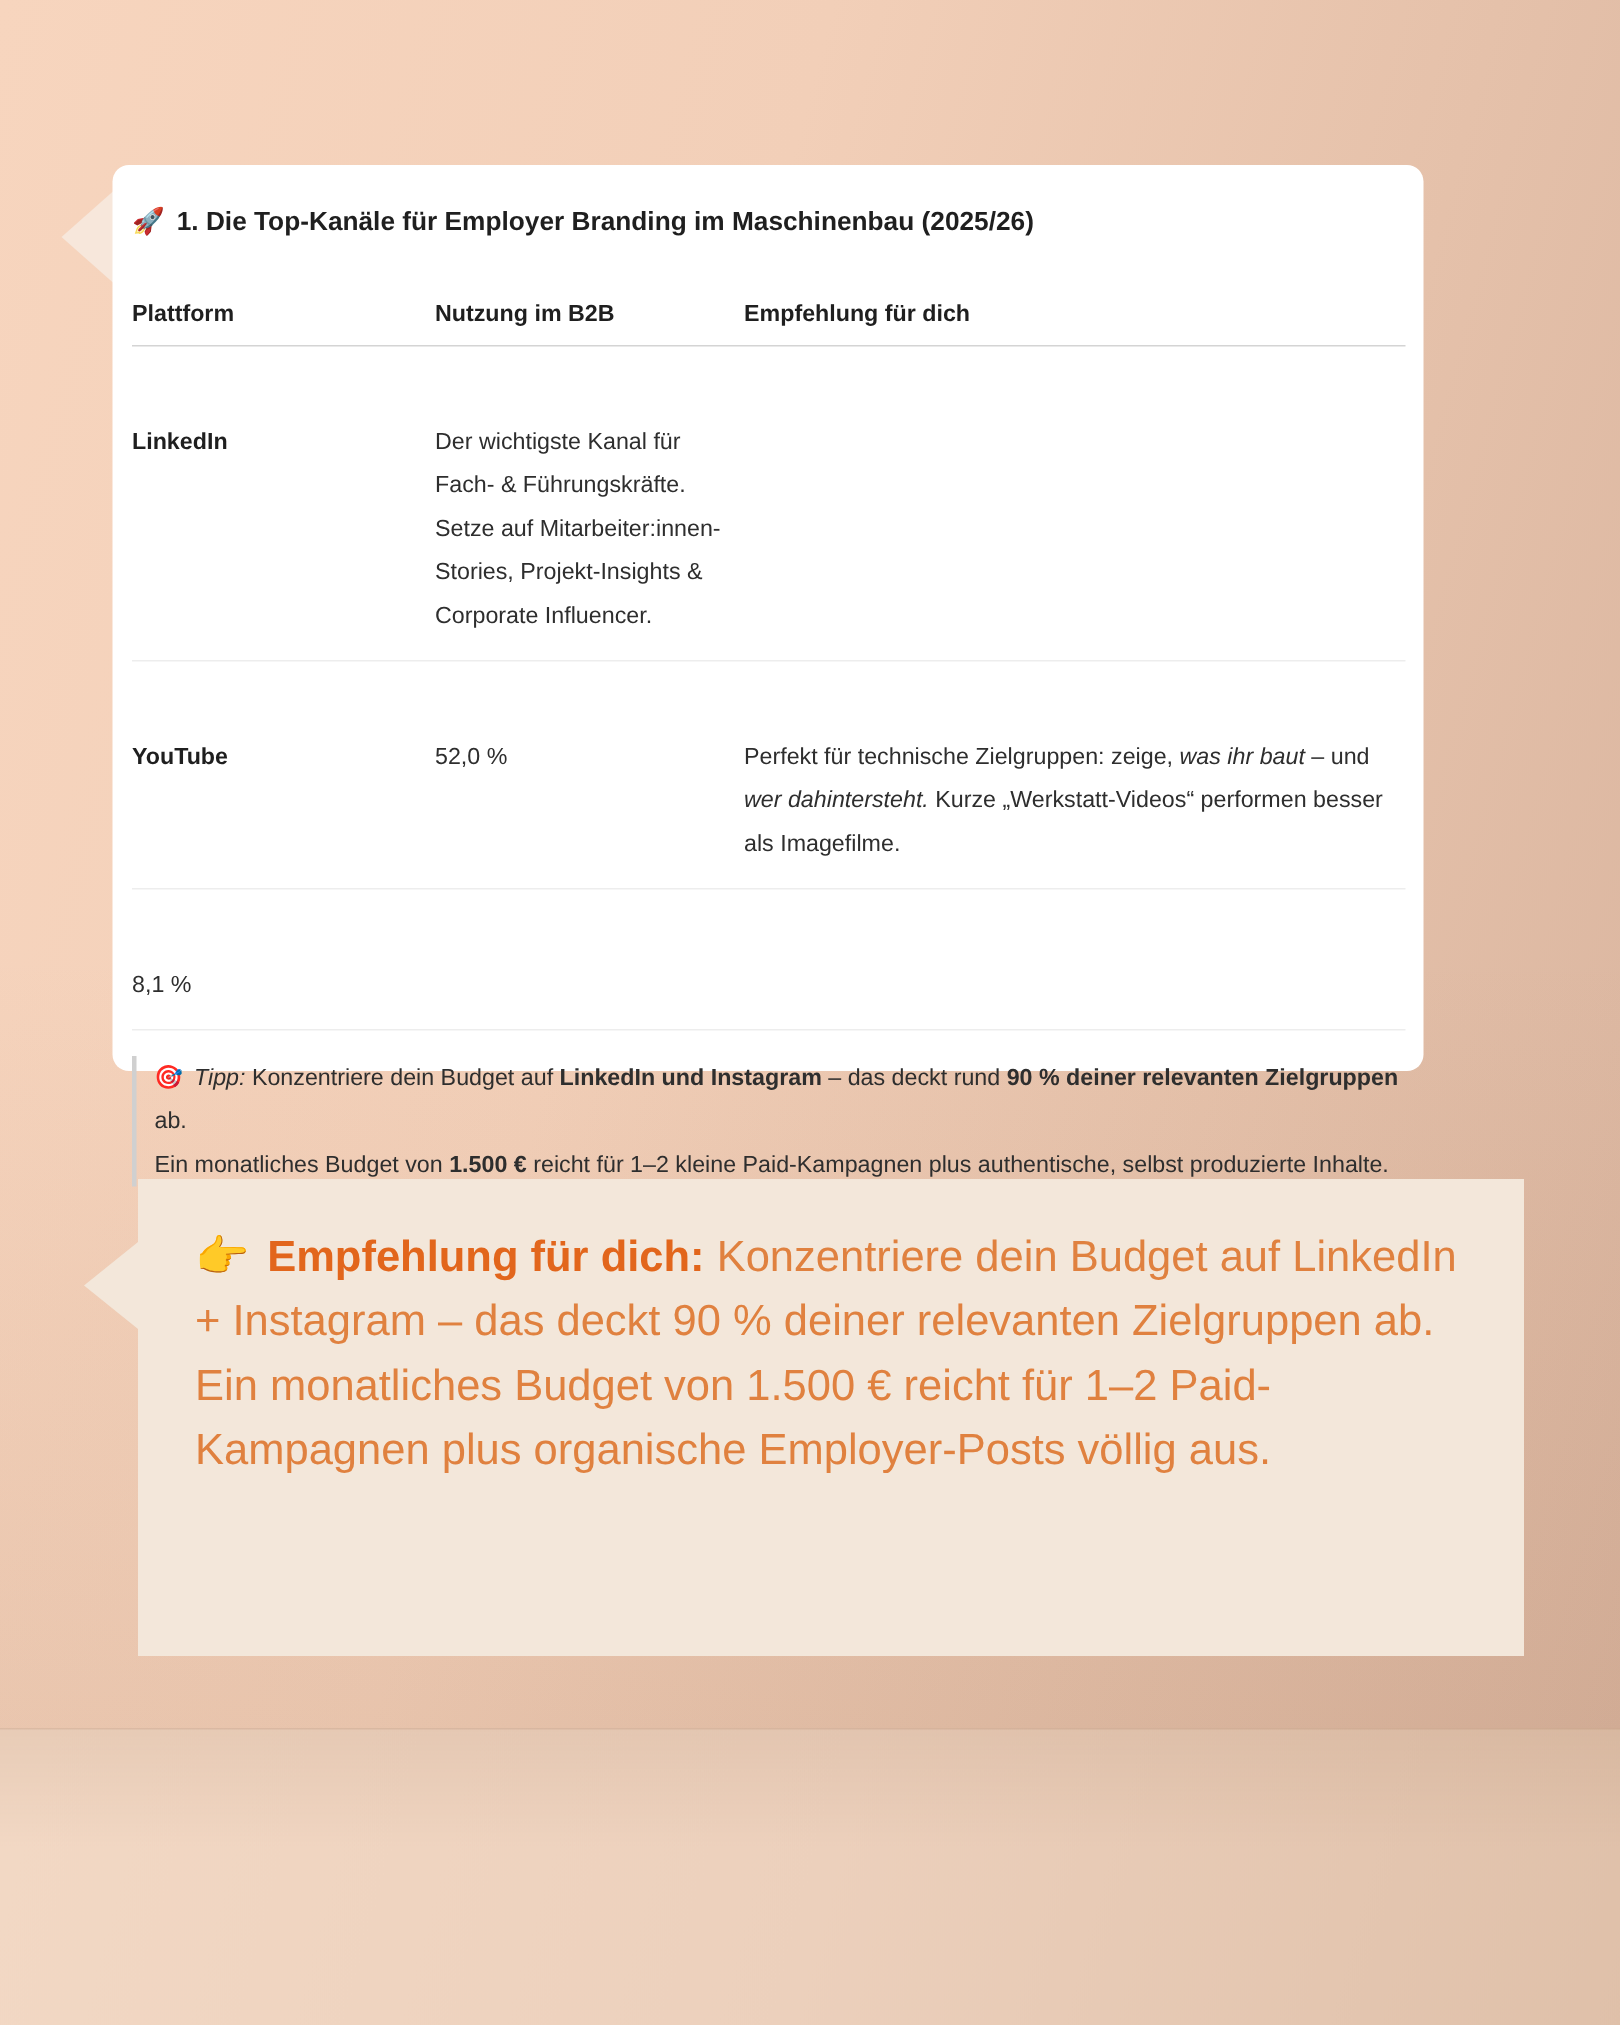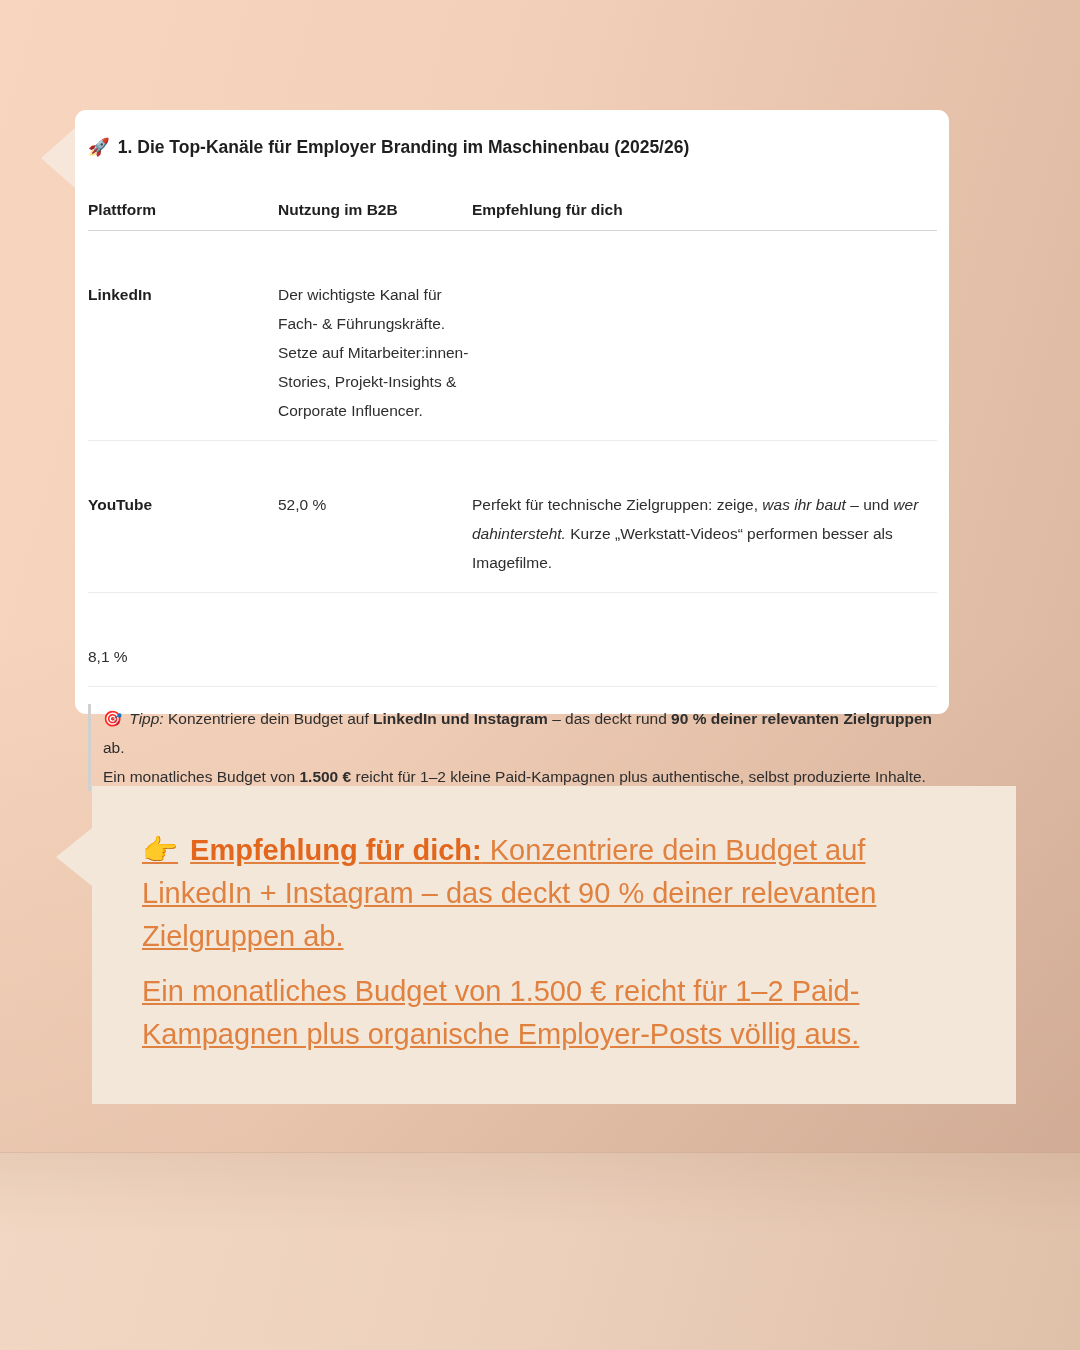--- a/index.html
+++ b/index.html
@@ -32,21 +32,21 @@
     position:absolute;left:41px;top:127px;width:0;height:0;
     border-top:31px solid transparent;border-bottom:31px solid transparent;
     border-right:35px solid var(--tail-top,#f7e7db);
   }
   .card-title{
     font-size:17.5px;font-weight:700;color:var(--text-dark,#1f1f1f);
     line-height:26px;margin:0 0 13px 0;
   }
   .card-title .emoji{margin-right:8px;}
   .t-head,.t-row{
-    display:grid;grid-template-columns:190px 194px 1fr;column-gap:0;margin-top:36px;
+    display:grid;grid-template-columns:190px 194px 1fr;column-gap:12px;margin-top:36px;
   }
   .t-head{
     padding:5px 0 11px 0;border-bottom:1px solid var(--line-strong,#d4d4d4);
     font-weight:700;font-size:15.5px;color:var(--text-dark,#1f1f1f);
   }
   .t-row{
     padding:13px 0 15px 0;border-bottom:1px solid var(--line-soft,#ededed);
     font-size:15.5px;line-height:29px;
   }
   .t-row:last-of-type{border-bottom:none;}
@@ -59,21 +59,21 @@
   }
   .tip p{margin:0;}
   .tip .emoji{margin-right:7px;}
   
   .callout{
     position:absolute;left:92px;top:786px;width:924px;height:318px;
     background:var(--callout-bg,#f3e7da);box-sizing:border-box;
     padding:31px 38px 0 38px;
     font-size:29px;line-height:43px;color:var(--callout-text,#e0813f);
   }
-  .callout p{margin:12px;text-decoration:underline;}
+  .callout p{margin:0;}
   .callout .emoji{margin-right:12px;}
   .callout-tail{
     position:absolute;left:56px;top:828px;width:0;height:0;
     border-top:29px solid transparent;border-bottom:29px solid transparent;
     border-right:36px solid var(--callout-bg,#f3e7da);
   }
   .rich b{font-weight:700;}
   .callout .rich b{color:var(--callout-strong,#e2661c);}
   .rich i{}
 </style>

